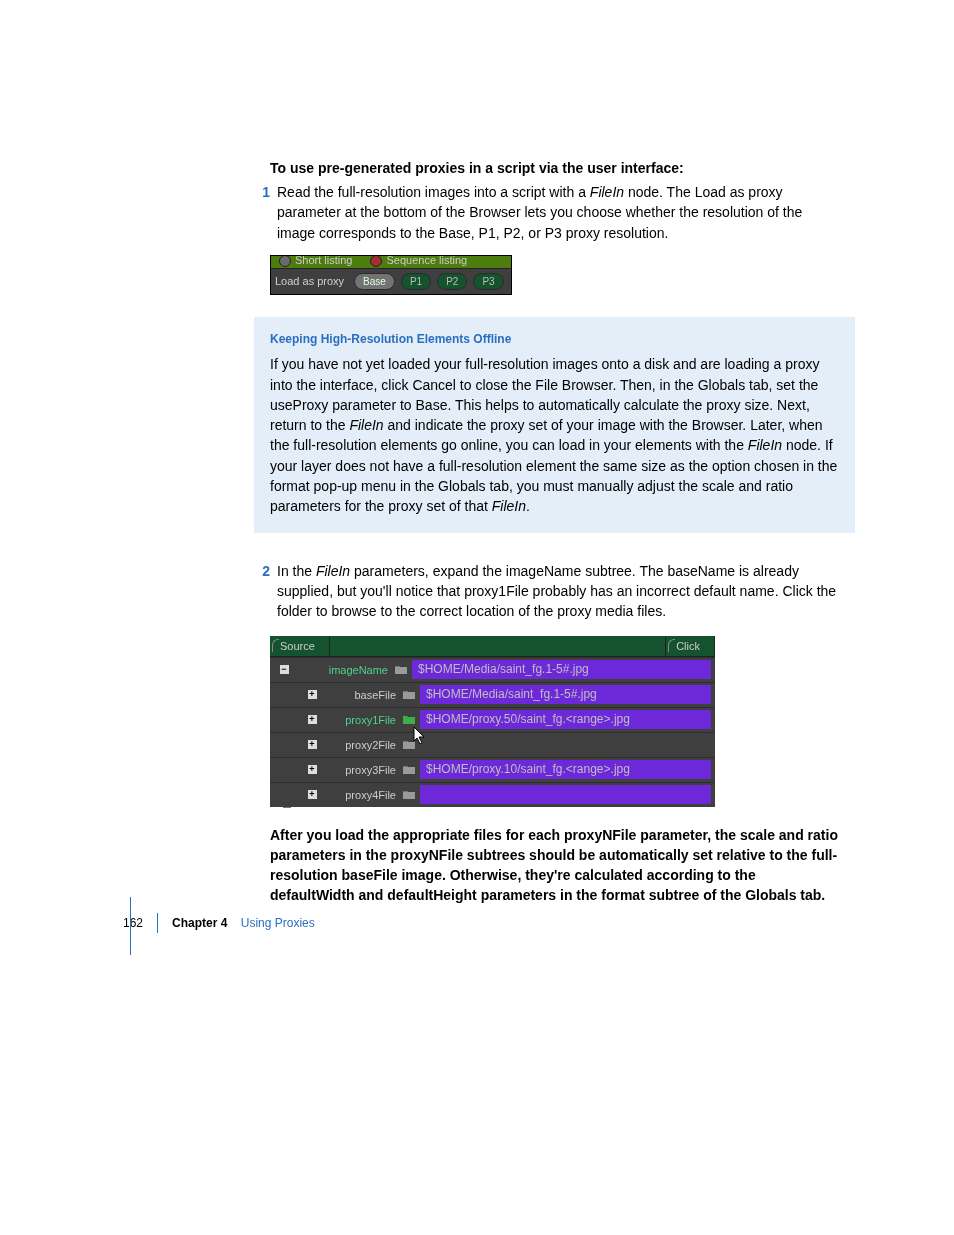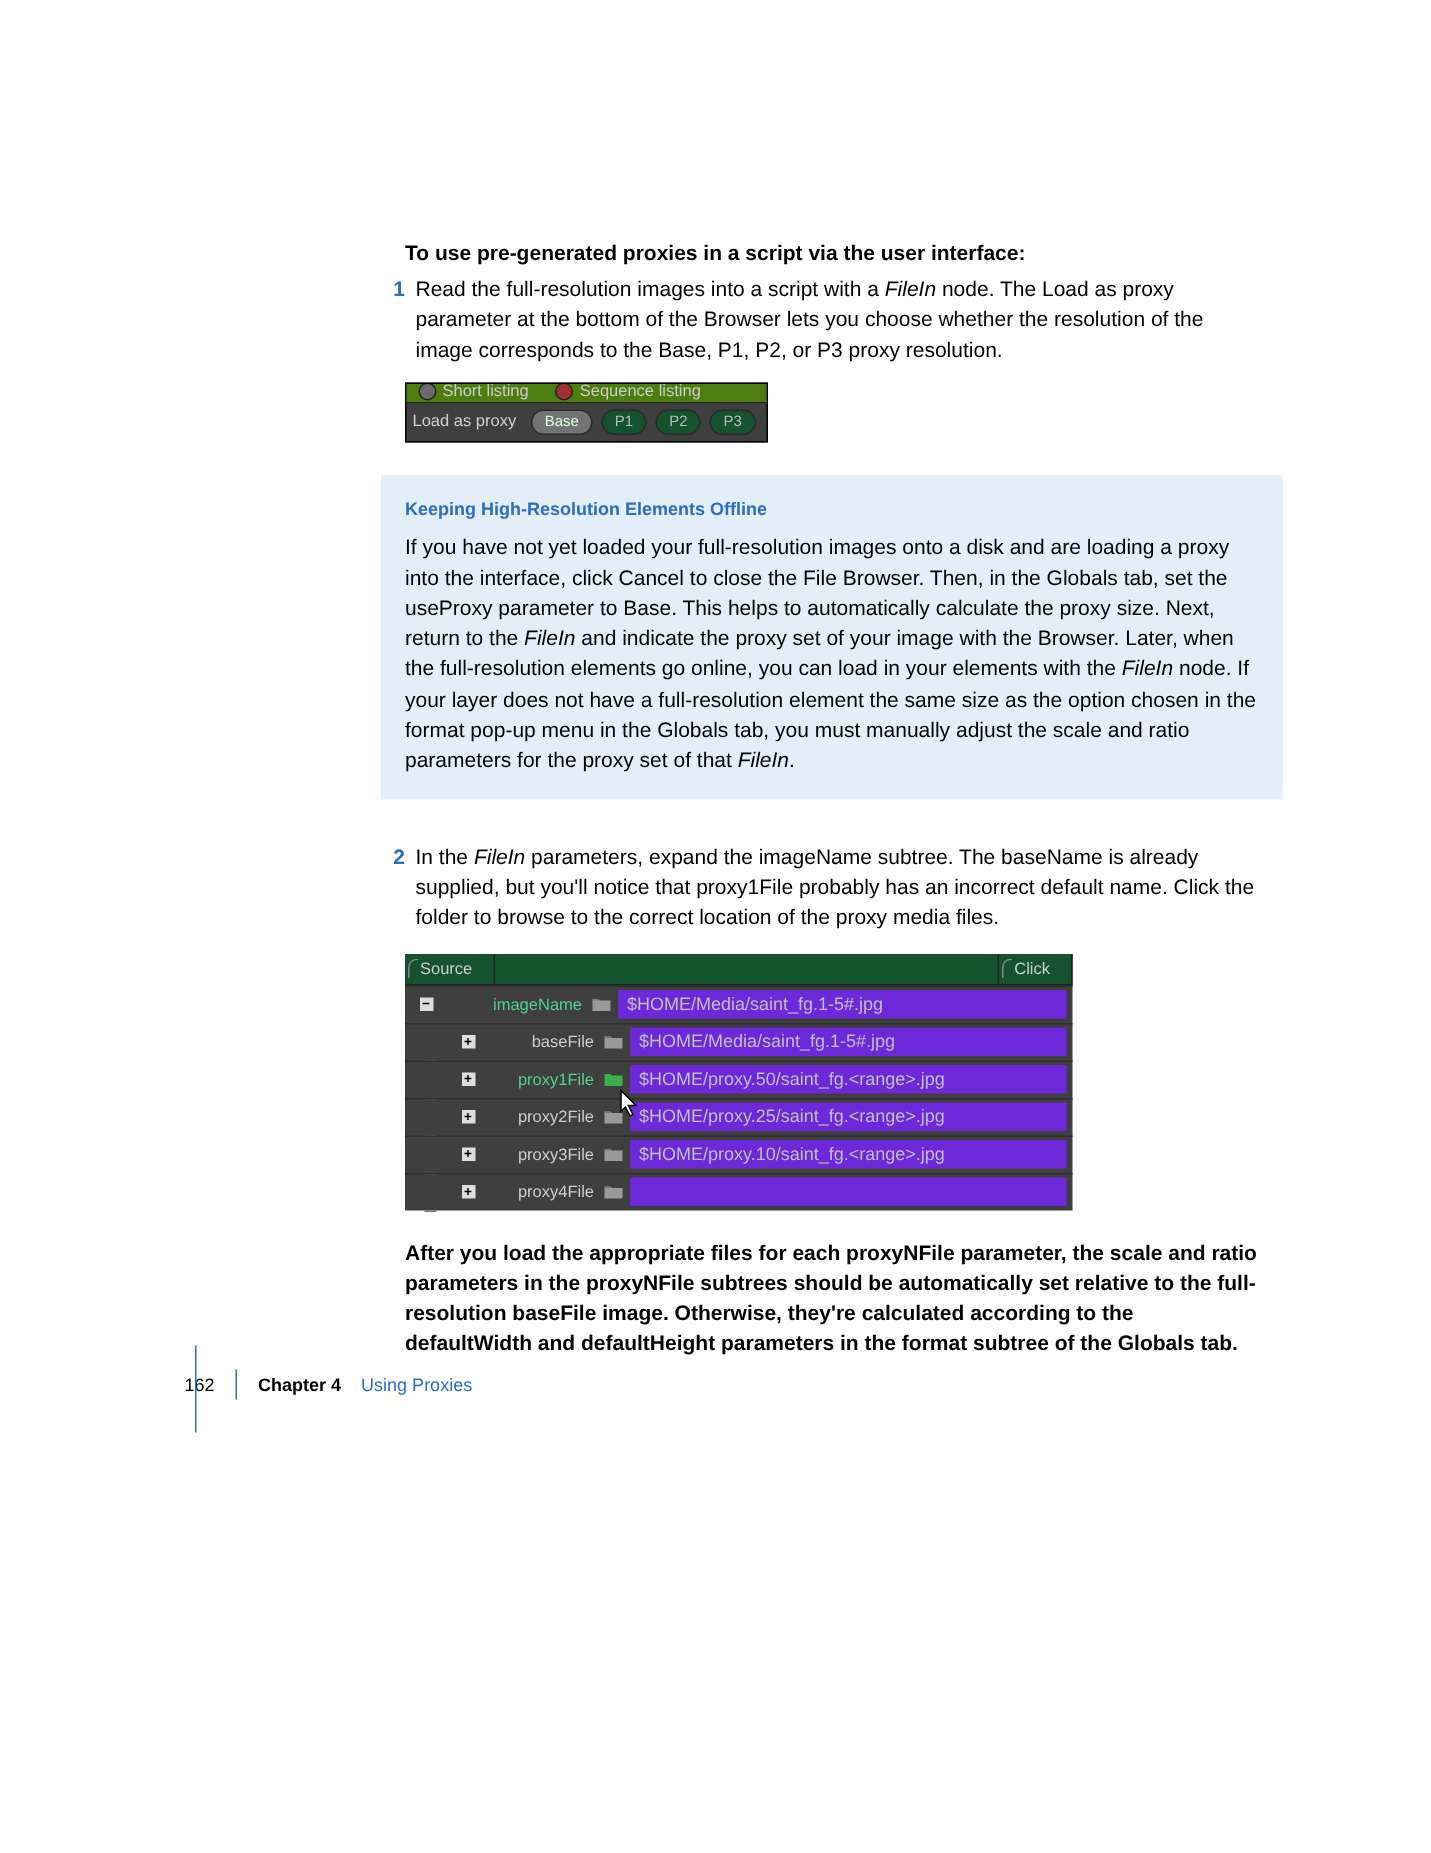--- a/index.html
+++ b/index.html
@@ -341,21 +341,20 @@
         <div class="tree-col">
             <div class="expander">+</div>
           </div>
         <div class="plabel">proxy2File</div>
         <div class="folder-ico">
             <svg viewBox="0 0 14 11">
               <path fill="#9a9a9a" d="M1 2h4l1 1h7v7H1z"></path>
               <path fill="#777" d="M1 2h4l1 1H1z"></path>
             </svg>
           </div>
-        <div class="pval">$HOME/proxy.25/saint_fg.&lt;range&gt;.jpg</div>
       </div>
 
       <div class="shot2-row">
         <div class="tree-col">
             <div class="branch"></div>
             <div class="branch-end"></div>
           </div>
         <div class="tree-col">
             <div class="expander">+</div>
           </div>

